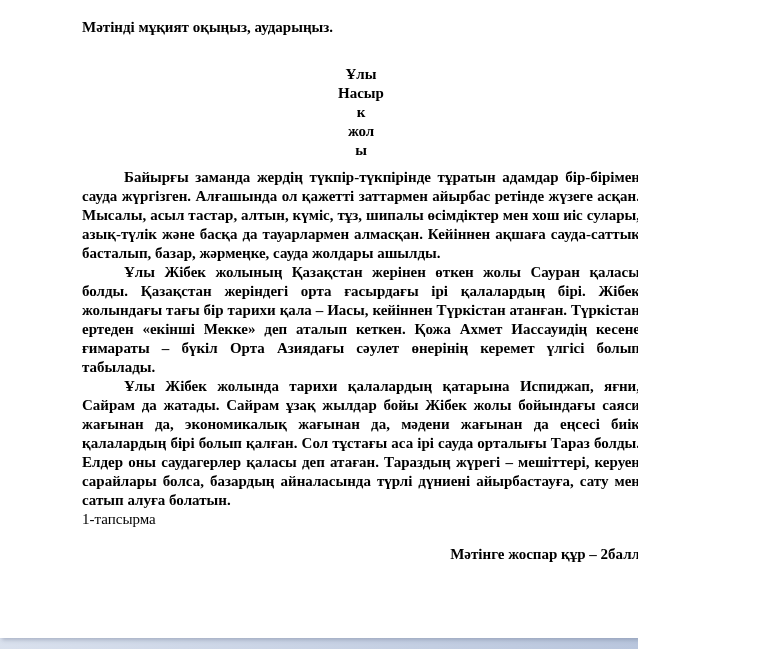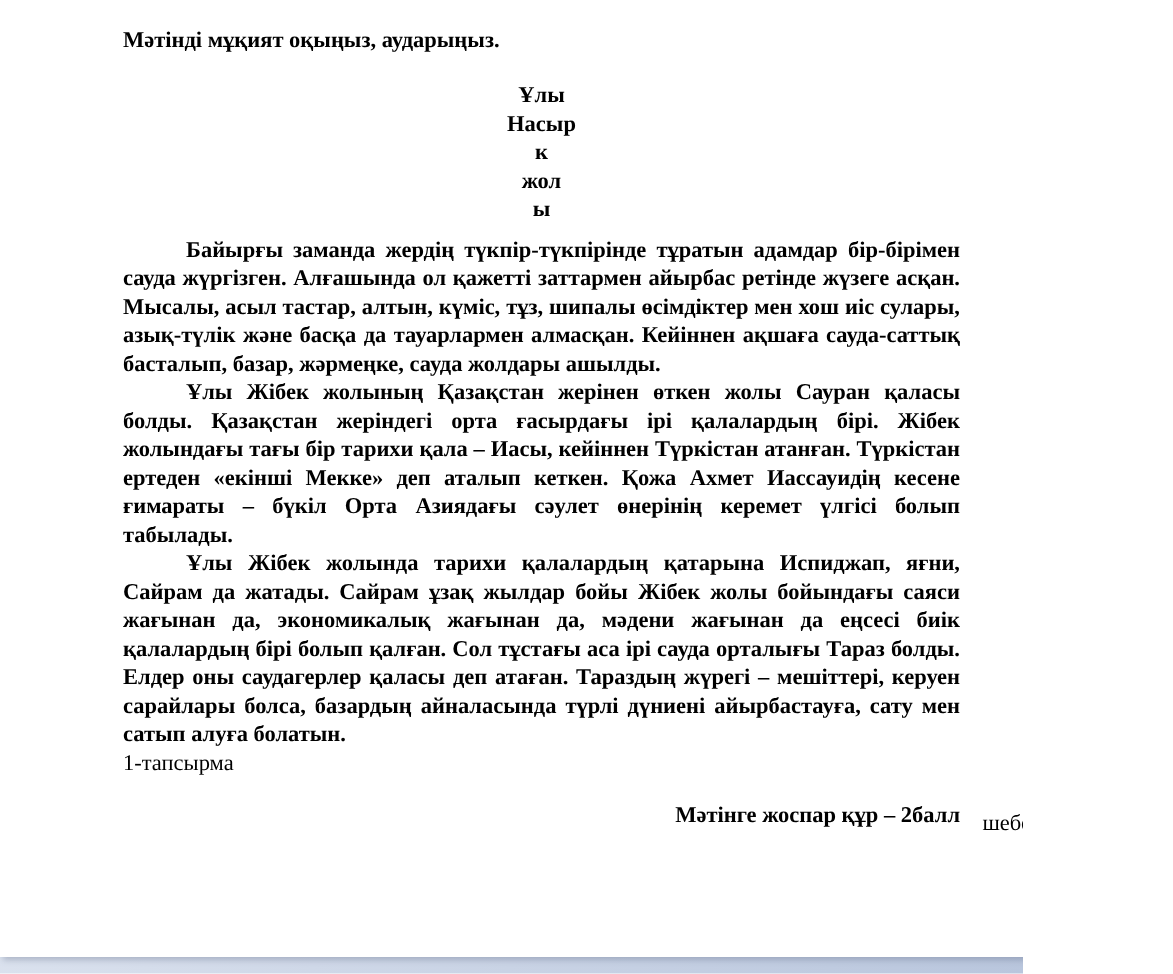--- a/index.html
+++ b/index.html
@@ -5,21 +5,20 @@
   html, body { margin: 0; padding: 0; }
 
   .screen {
     position: relative;
     width: 638px;
     height: 649px;
     overflow: hidden;
     background: linear-gradient(120deg, var(--window-bg-light, #eef2f8) 0%, #cfd8e8 55%, var(--window-bg-dark, #b9c6dd) 100%);
     font-family: "Liberation Serif", "DejaVu Serif", serif;
     color: var(--text, #000);
-    padding-left: 44px;
   }
 
   .page {
     position: absolute;
     left: 0;
     top: 0;
     width: 740px;
     height: 638px;
     background: var(--page-bg, #ffffff);
     box-shadow: 2px 2px 4px rgba(90, 100, 130, 0.35);
@@ -34,21 +33,21 @@
     font-size: 15px;
     line-height: 19px;
   }
 
   .heading {
     font-weight: bold;
     margin: 0 0 8px 0;
   }
 
   .title-block {
-    margin: 18px 0 8px 0;
+    margin: 28px 0 8px 0;
     text-align: center;
     font-weight: bold;
   }
   .title-line { line-height: 19px; }
 
   .para {
     margin: 0;
     text-align: justify;
     text-indent: 42px;
     font-weight: bold;

